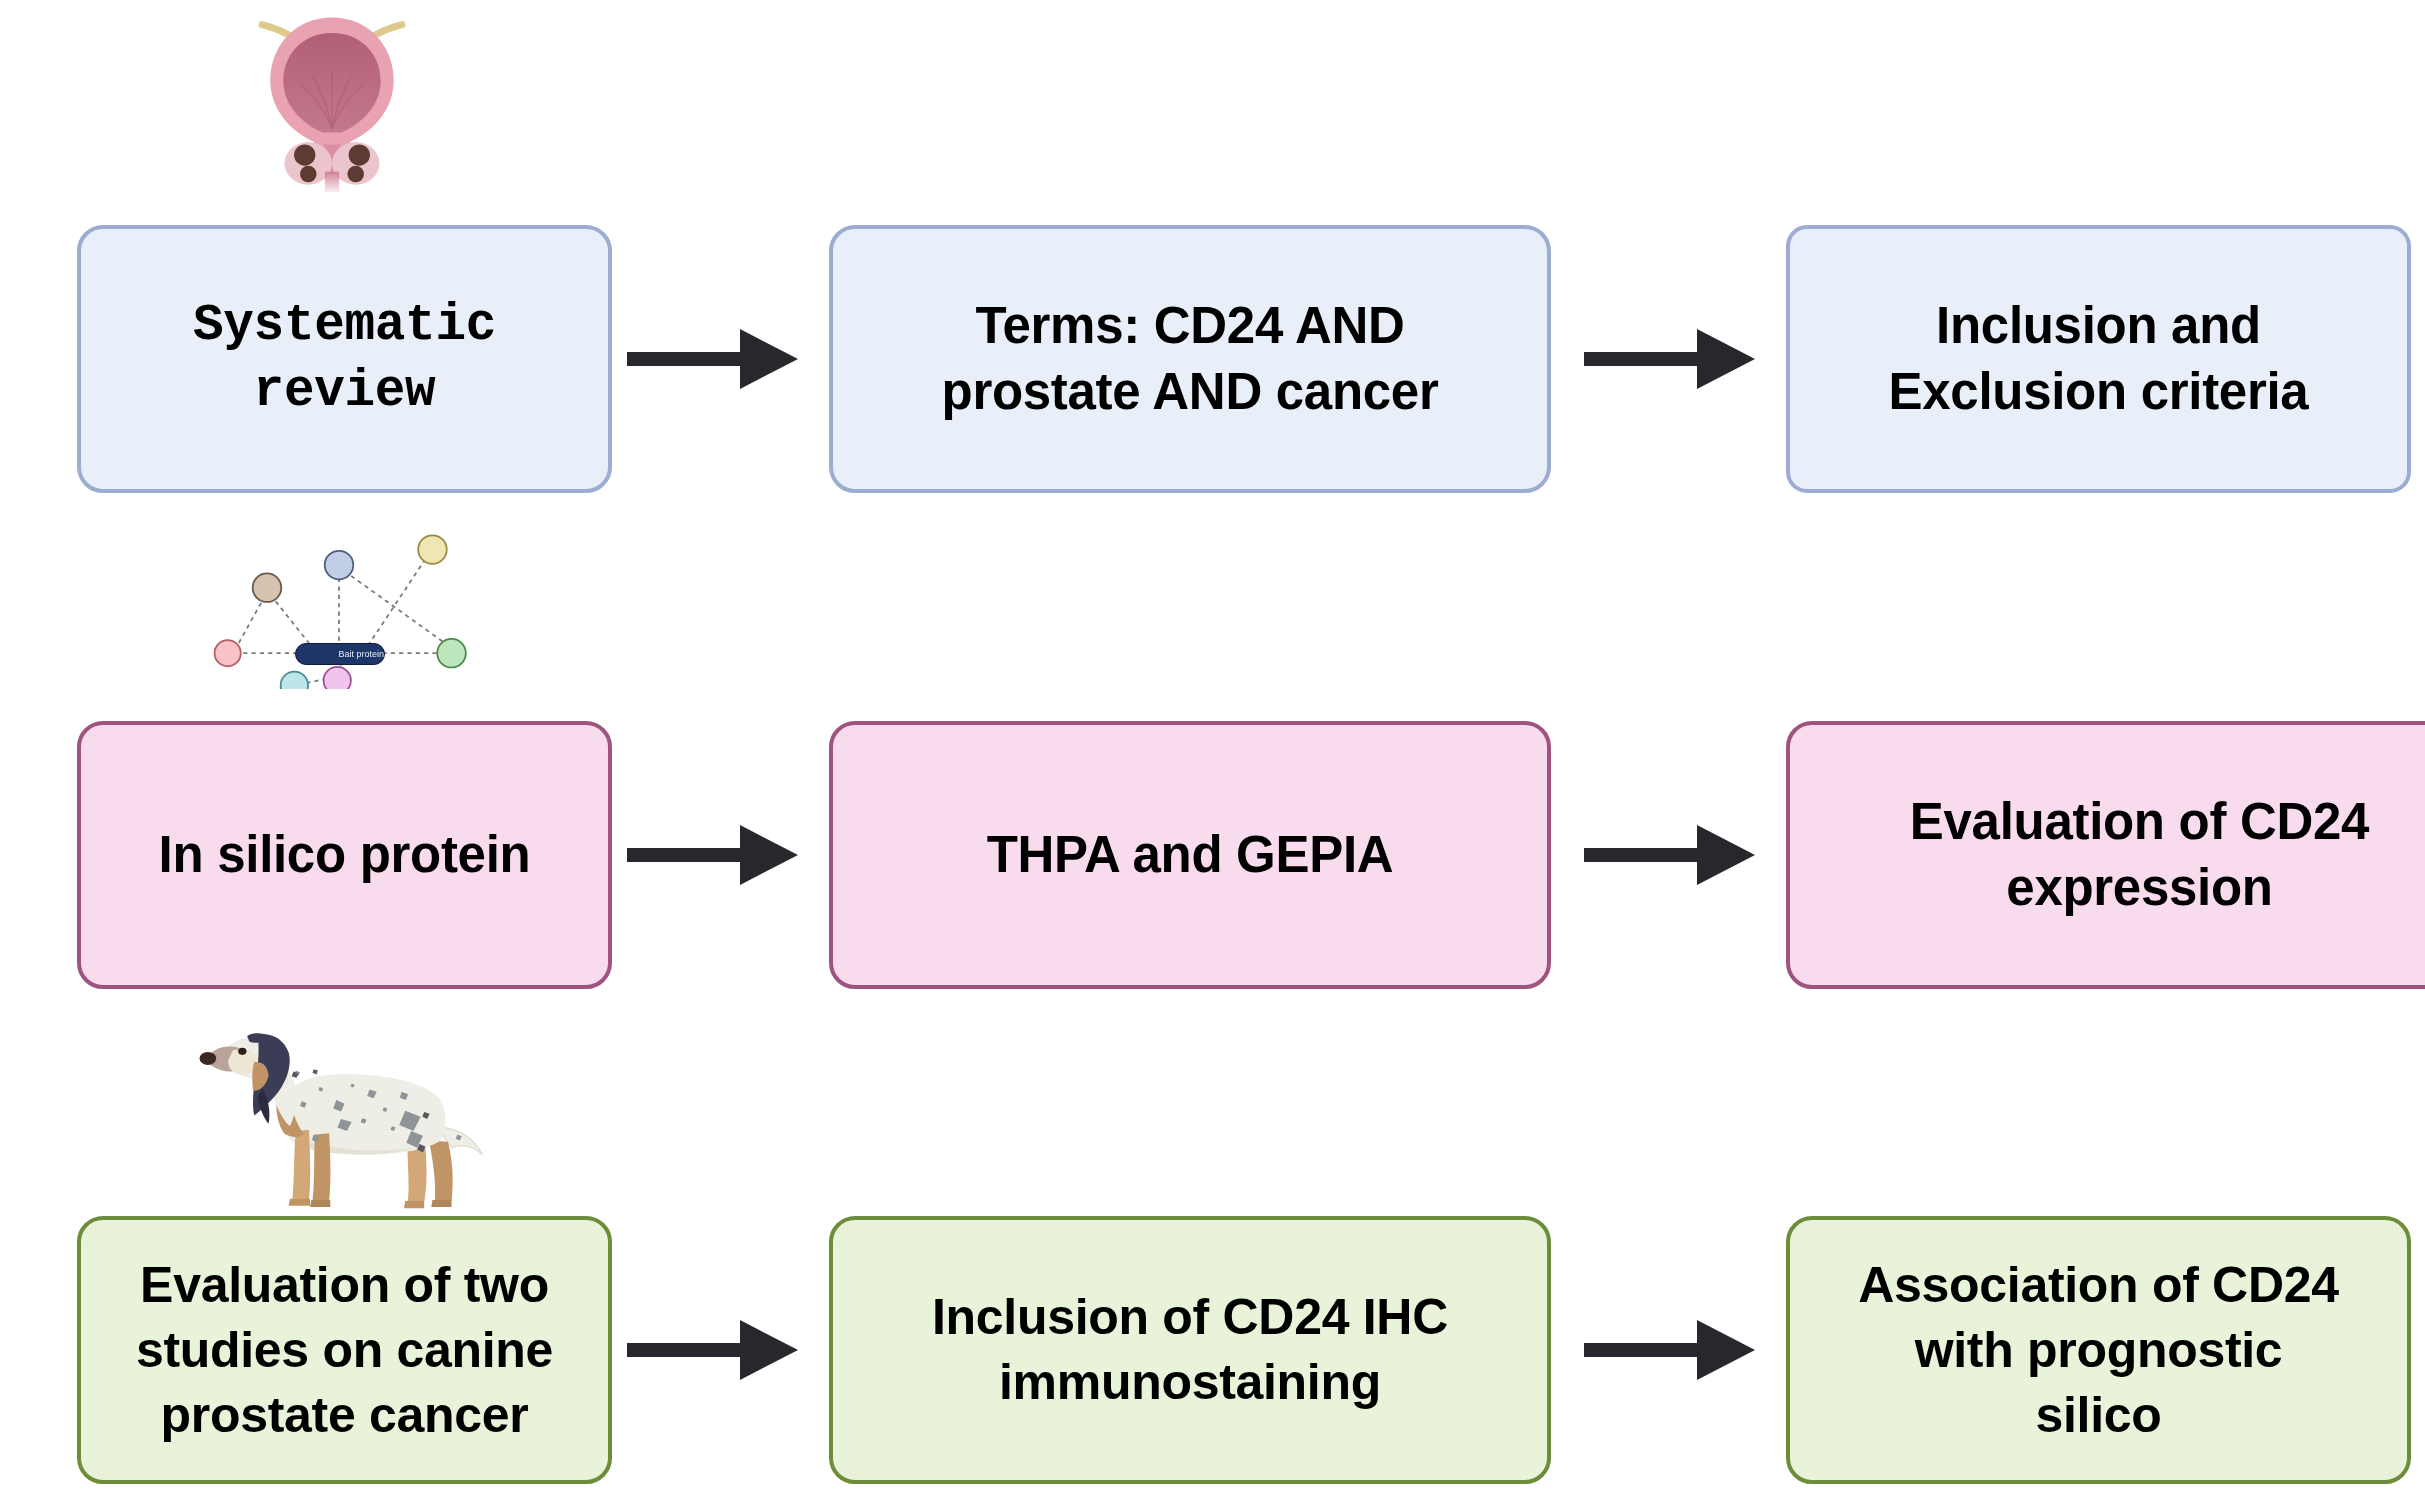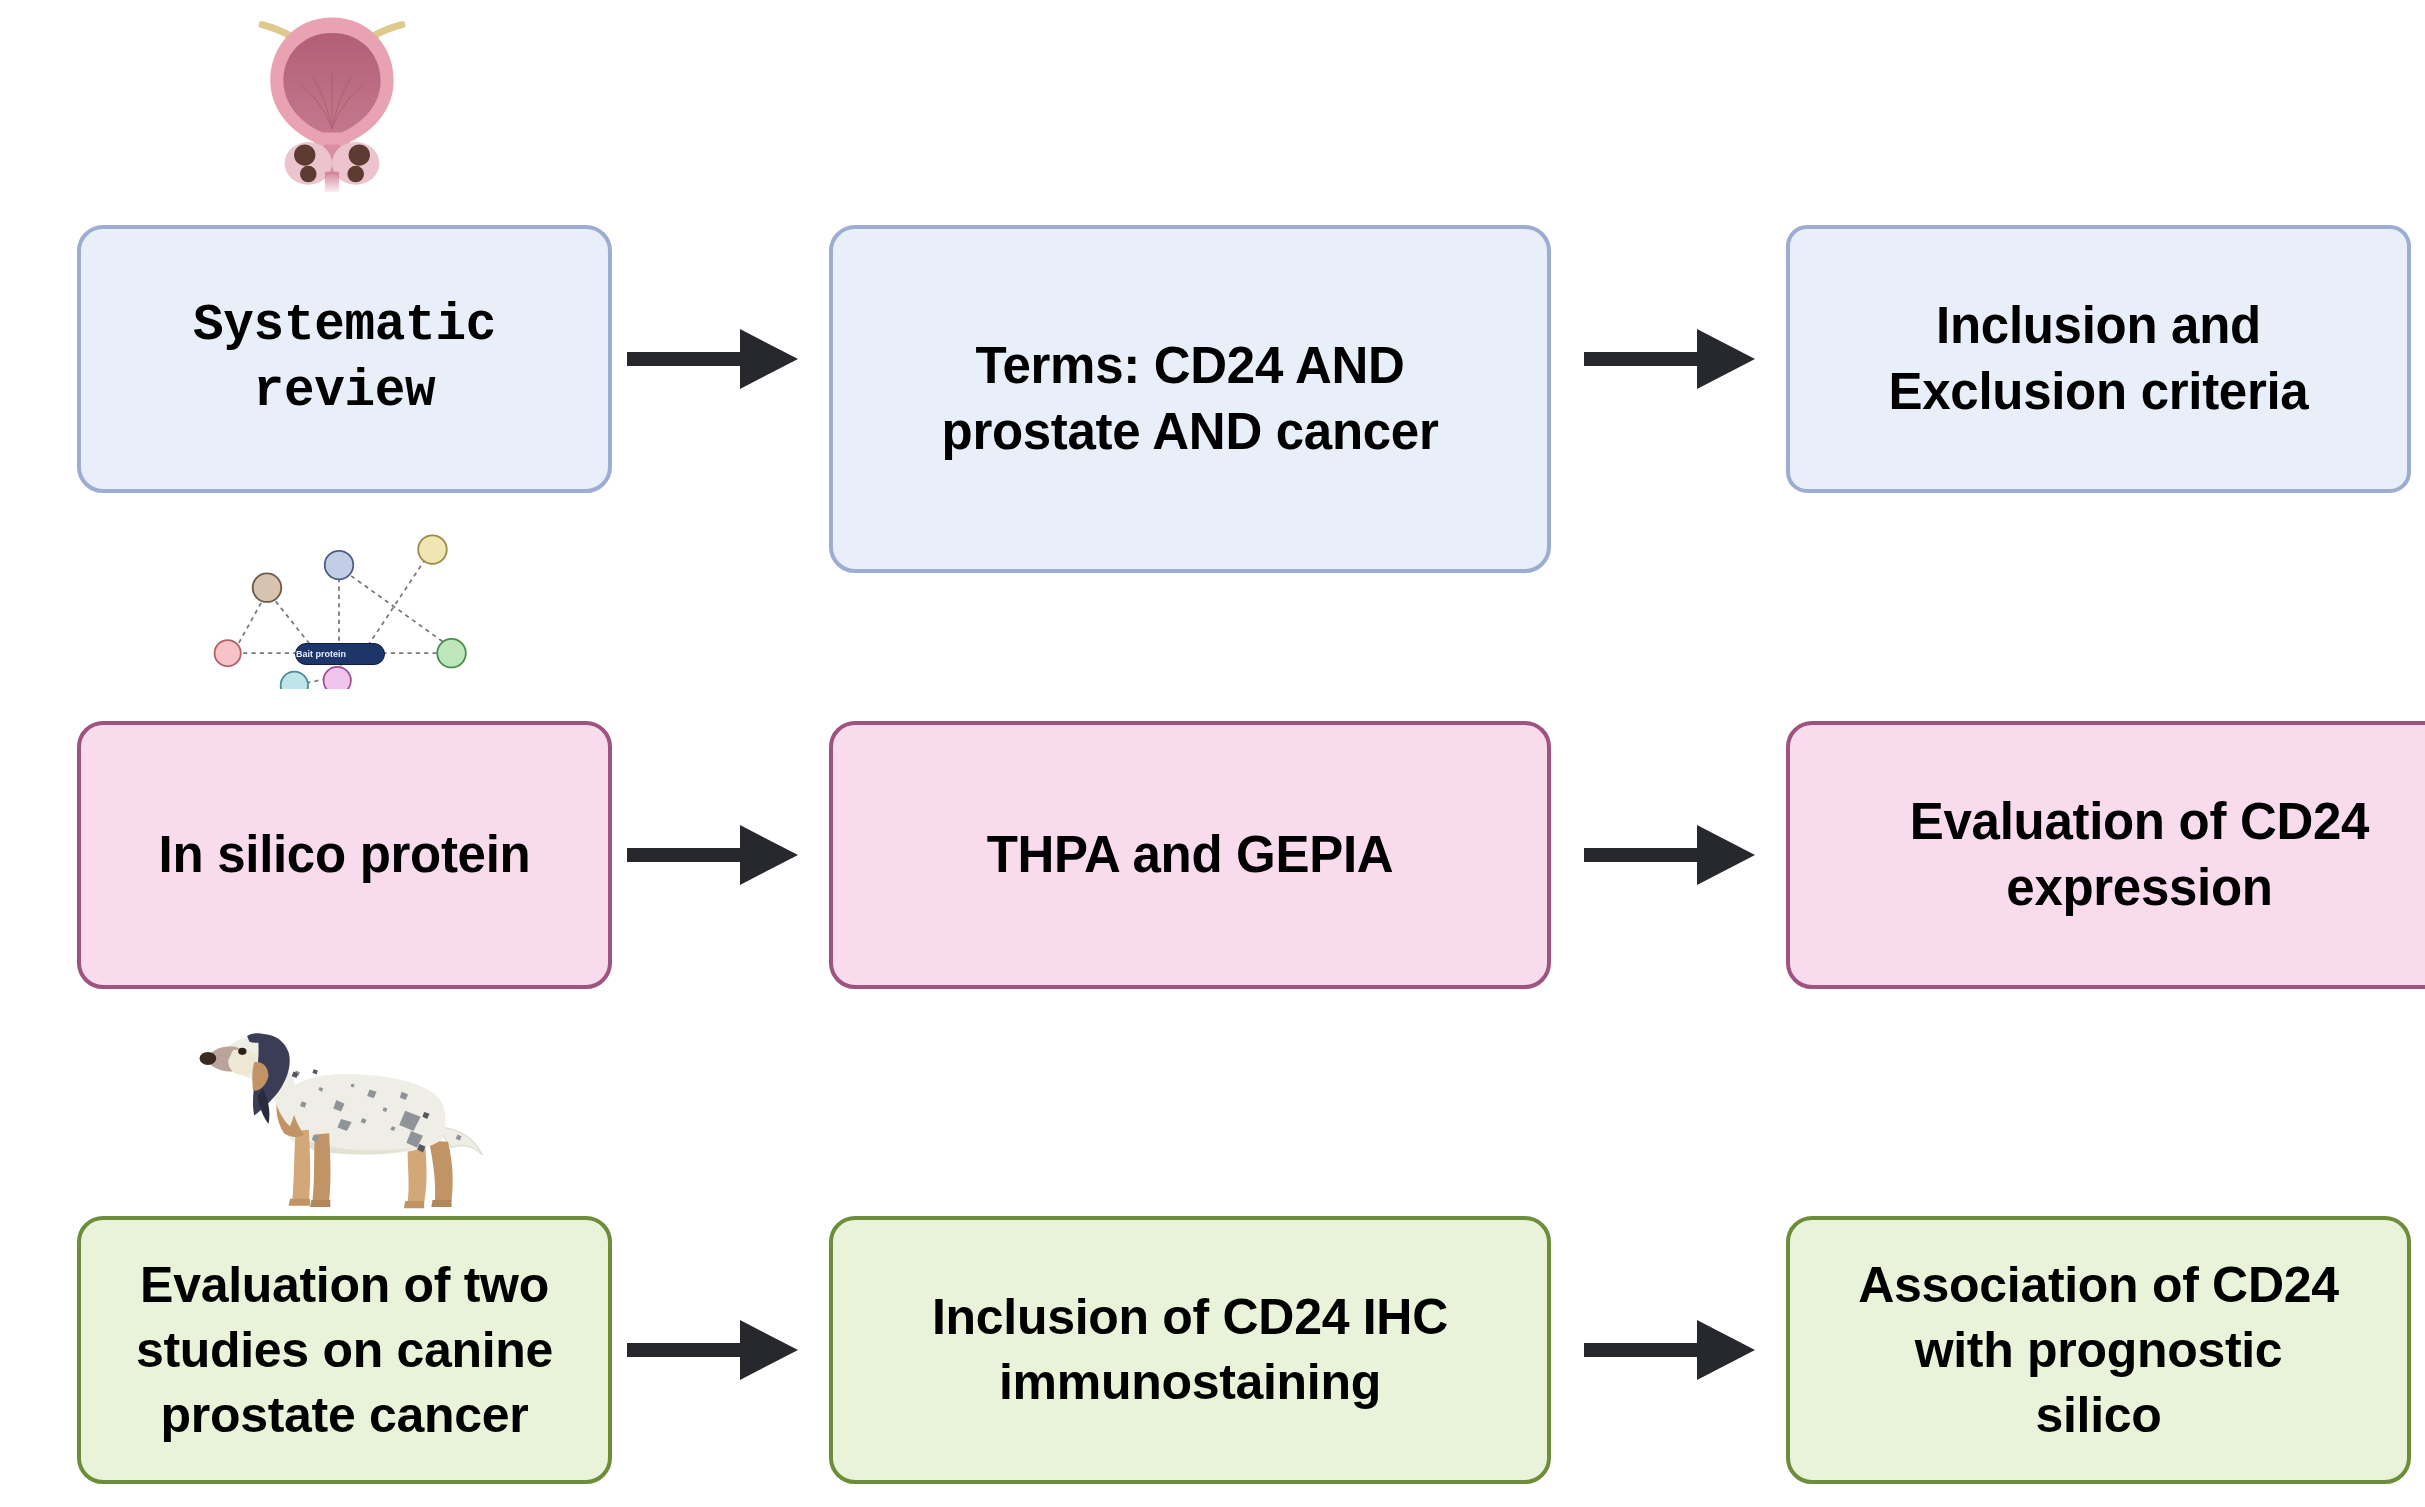--- a/index.html
+++ b/index.html
@@ -61,24 +61,24 @@
 
   
   .icon-wrap { position: absolute; }
   .bait-pill {
     position: absolute;
     background: #1d3569;
     border: 1.8px solid #0e1c3d;
     border-radius: 594px;
     color: #e7ecf7;
     font-size: 9px;
-    font-weight: bold;
+    font-weight: normal;
     display: flex;
     align-items: center;
-    justify-content: flex-start;
+    justify-content: flex-end;
     letter-spacing: 0px;
     white-space: nowrap;
   }
 </style>
 </head>
 <body>
 
 <div id="canvas">
 
   <div class="icon-wrap" style="left:249px; top:-3.6px; width:166px; height:196px;">
@@ -128,21 +128,21 @@
 
   <div class="flow-box box-blue" style="left:77px; top:225px; width:535px; height:268px; font-size:51px;font-family:Liberation Mono, monospace;">
     <span class="label">Systematic review</span>
   </div>
 
   <div class="arrow" style="left:627px; top:329px; width:172px; height:59px;">
     <div class="shaft" style="top:23px; width:116px; height:14.3px;"></div>
     <div class="head" style="left:113px; top:0px; border-width:30px 0 30px 58px;"></div>
   </div>
 
-  <div class="flow-box box-blue" style="left:829px; top:225px; width:722px; height:348px; font-size:51px;">
+  <div class="flow-box box-blue" style="left:829px; top:225px; width:722px; height:268px; font-size:51px;">
     <span class="label">Terms: CD24 AND
 prostate AND cancer</span>
   </div>
 
   <div class="arrow" style="left:1584px; top:329px; width:172px; height:59px;">
     <div class="shaft" style="top:23px; width:116px; height:14.3px;"></div>
     <div class="head" style="left:113px; top:0px; border-width:30px 0 30px 58px;"></div>
   </div>
 
   <div class="flow-box box-blue" style="left:1786px; top:225px; width:625px; height:268px; font-size:51px;border-radius:21px;">

